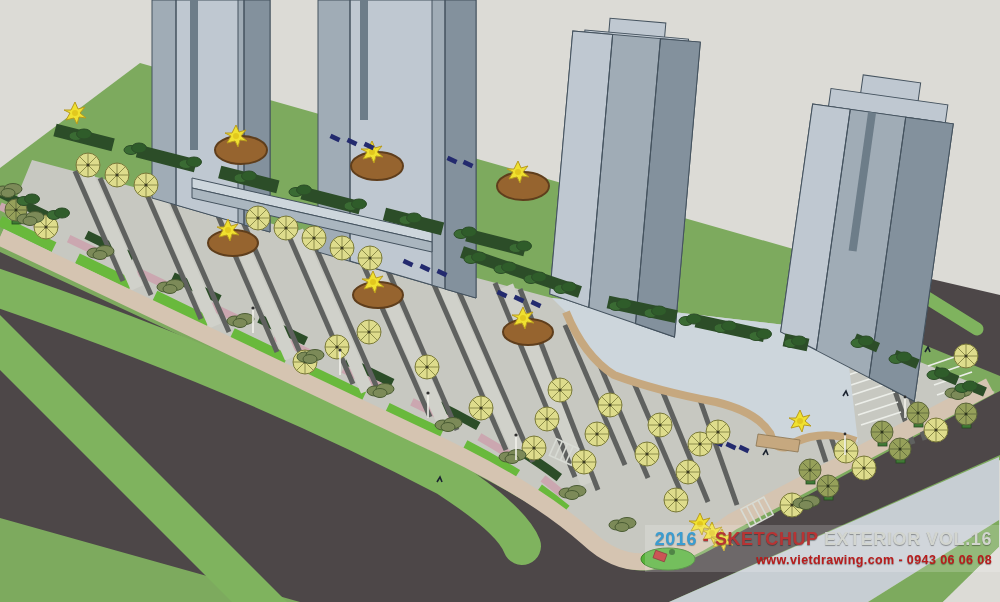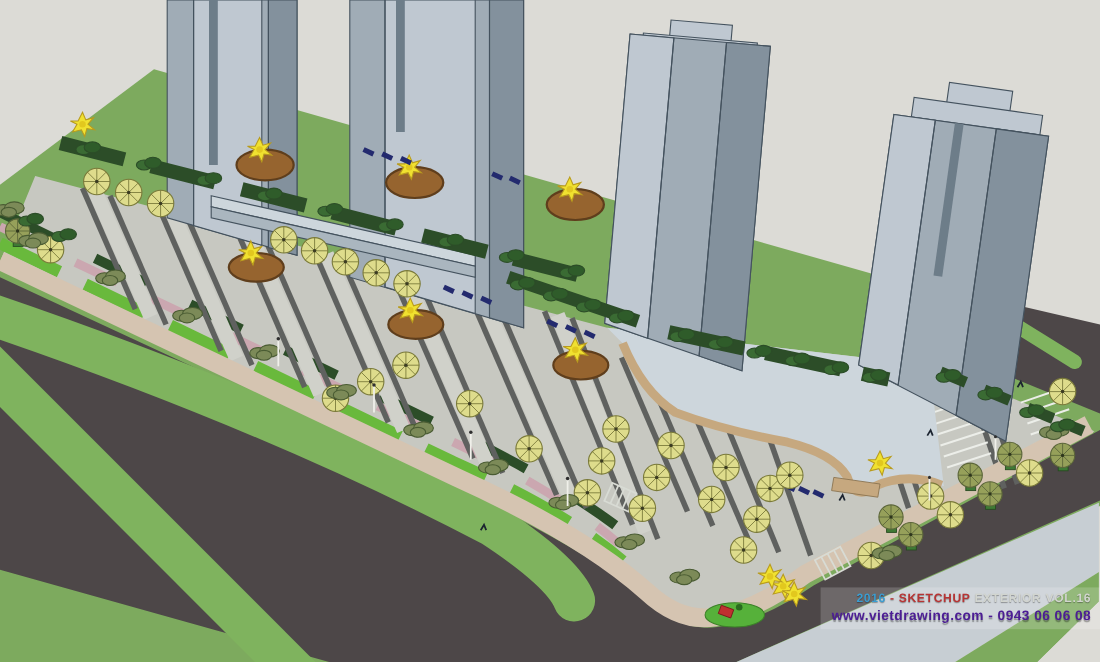--- a/index.html
+++ b/index.html
@@ -13,22 +13,22 @@
     --c-pale:#c7ced3; --c-wm-blue:#3b9dd1; --c-wm-red:#b73434; --c-wm-gray:#d2d5cf;
     --c-play:#56b13a; --c-slide:#c03030; --c-trellis:#d8dbd4; --c-pole:#f0f0ea;
   }
   html,body{margin:0;padding:0;background:#222;}
   .stage{position:relative;width:1000px;height:602px;overflow:hidden;background:var(--c-sky);
          font-family:"Liberation Sans", sans-serif;}
   .stage svg{position:absolute;left:0;top:0;display:block;}
   .watermark{position:absolute;right:0;bottom:30px;text-align:right;padding:3px 8px 4px 10px;
     background:rgba(255,255,255,0.18);line-height:1.3;white-space:nowrap;
     text-shadow:0 1px 1px rgba(0,0,0,0.35);}
-  .wm-l1{font-size:11px;font-weight:bold;letter-spacing:0.6px;color:var(--c-wm-gray);}
-  .wm-l2{font-size:12.5px;font-weight:bold;letter-spacing:0.4px;color:#4c1d95;}
+  .wm-l1{font-size:18px;font-weight:bold;letter-spacing:0.6px;color:var(--c-wm-gray);}
+  .wm-l2{font-size:12.5px;font-weight:bold;letter-spacing:0.4px;color:#b91c1c;}
   .wm-blue{color:var(--c-wm-blue);} .wm-red{color:var(--c-wm-red);}
 </style>
 </head>
 <body>
 
 <div class="stage">
 <svg width="1000" height="602" viewBox="0 0 1000 602">
   <defs>
     <symbol id="umbY" overflow="visible">
       <circle r="12" fill="var(--c-umb-yellow)" stroke="var(--c-umb-line)" stroke-width="1"></circle>

